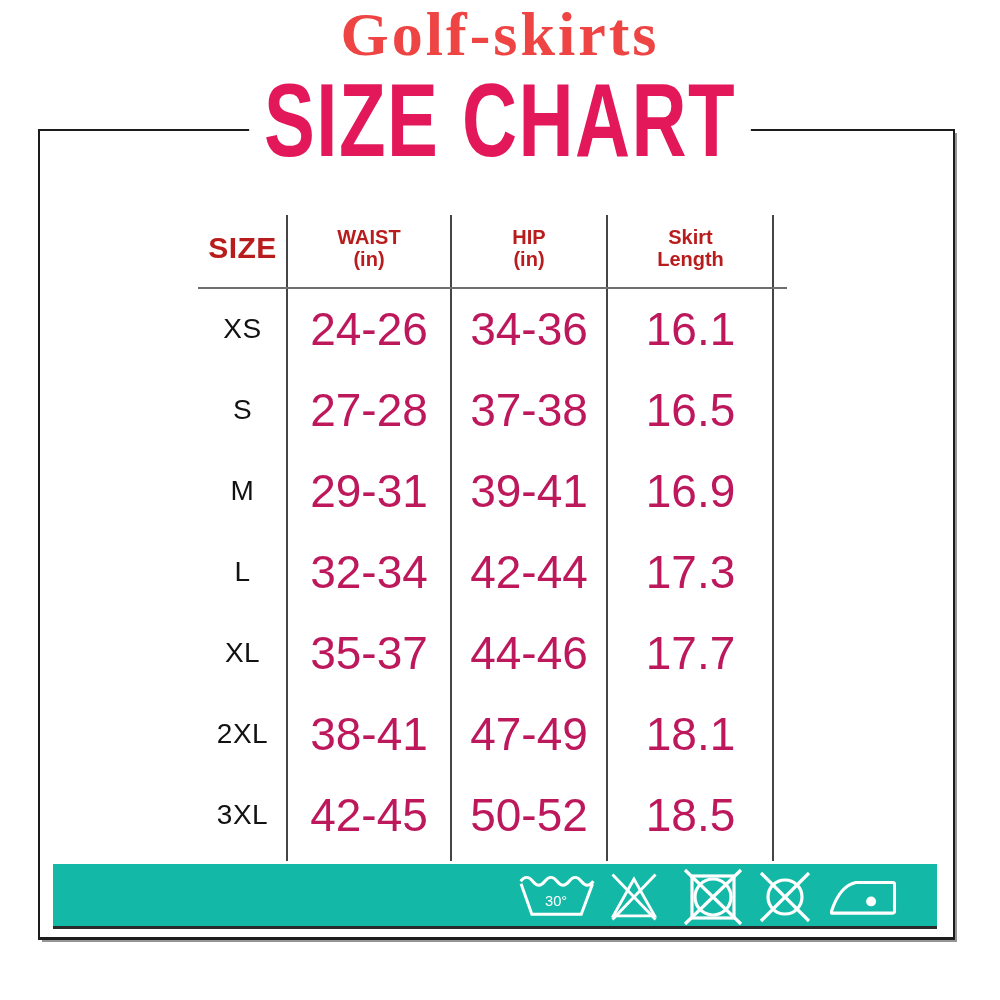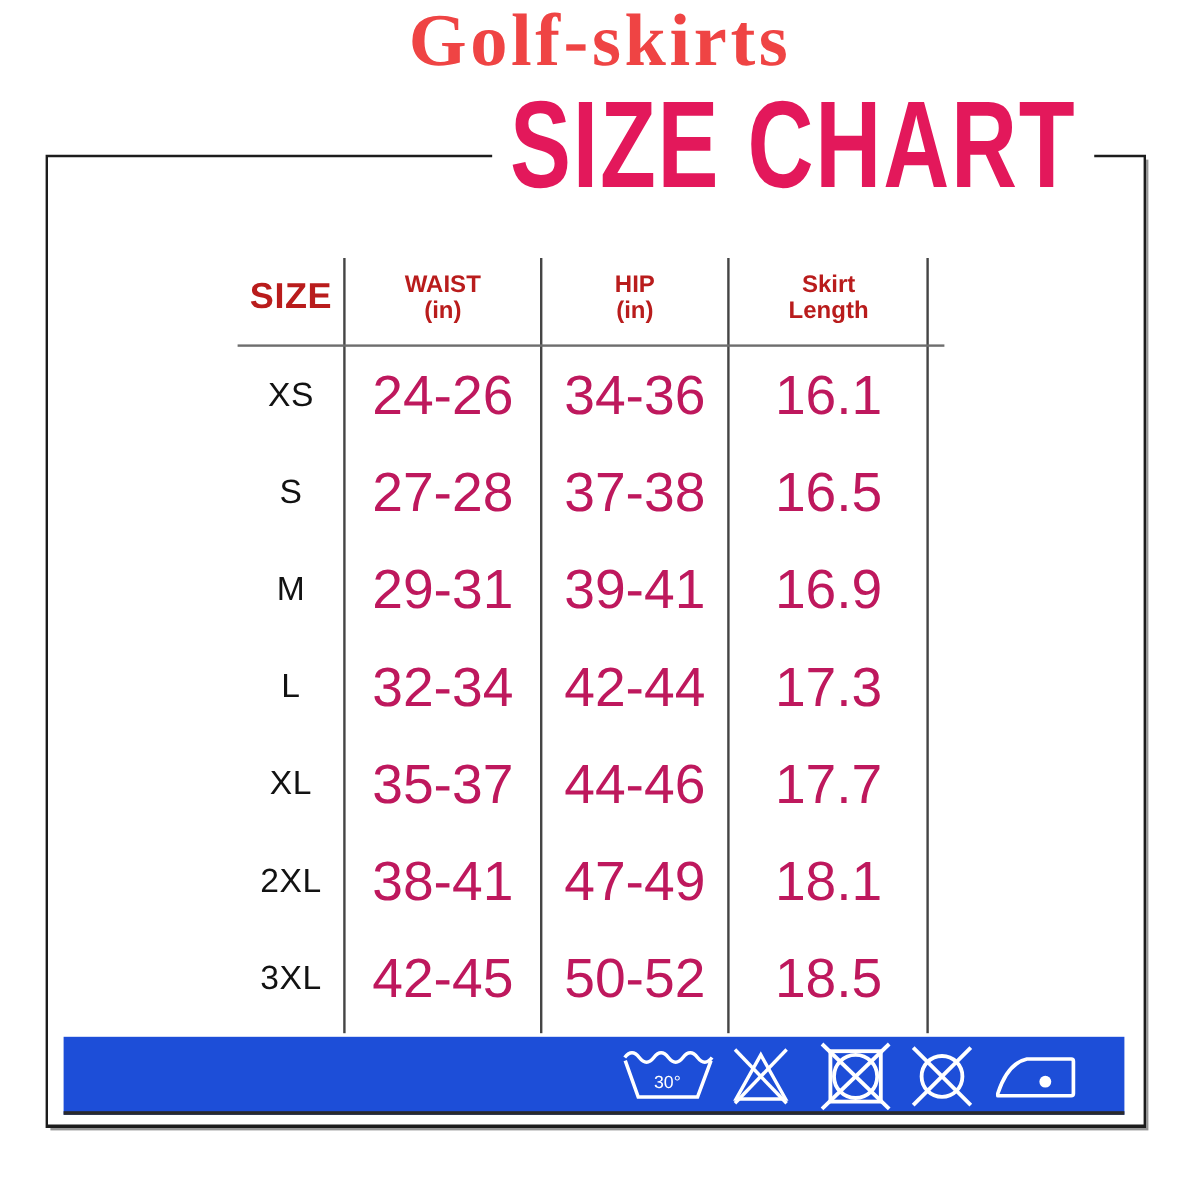--- a/index.html
+++ b/index.html
@@ -16,21 +16,21 @@
     letter-spacing:3px; color:#ef4444;
   }
   .frame {
     position:absolute; left:38px; top:129px; width:917px; height:811px;
     border:2px solid #1c1c1c; border-bottom-width:3px;
     box-shadow:3px 3px 0 -1px rgba(20,20,20,.45);
     background:transparent; z-index:1;
   }
   .title-wrap {
     position:absolute; top:74px; left:0; width:100%;
-    display:flex; justify-content:flex-end; z-index:2;
+    display:flex; justify-content:center; z-index:2;
   }
   .title-wrap span {
     display:inline-block;
     font-weight:700; font-size:103px; line-height:0.92;
     letter-spacing:2px; color:#E3185B; background:#fff;
     padding:0 20px;
     transform:scaleX(0.74); transform-origin:center;
     white-space:nowrap;
   }
   .table {
@@ -46,21 +46,21 @@
   }
   .trow.header { height:81px; }
   .cell { text-align:center; }
   .th { font-weight:700; font-size:20px; line-height:1.1; color:#b91c1c; }
   .th .sub { display:block; }
   .th.size-h { color:#b91c1c; font-size:30px; letter-spacing:0.5px; }
   .size-lbl { font-size:28px; font-weight:400; color:#121212; letter-spacing:0.5px; }
   .num { font-size:46px; font-weight:400; color:#be185d; }
   .care-bar {
     position:absolute; left:53px; top:864px; width:884px; height:65px;
-    background:#1d4ed8; z-index:3;
+    background:#14b8a6; z-index:3;
     border-bottom:3px solid #2a2a2c;
   }
   .care-icon { position:absolute; }
   .care-icon svg { display:block; }
 </style>
 </head>
 <body>
 
 <div>
 

